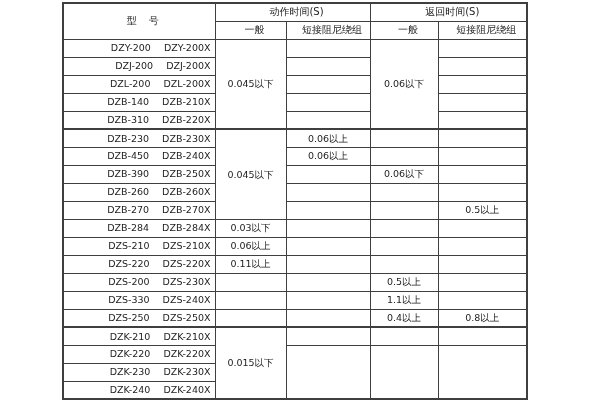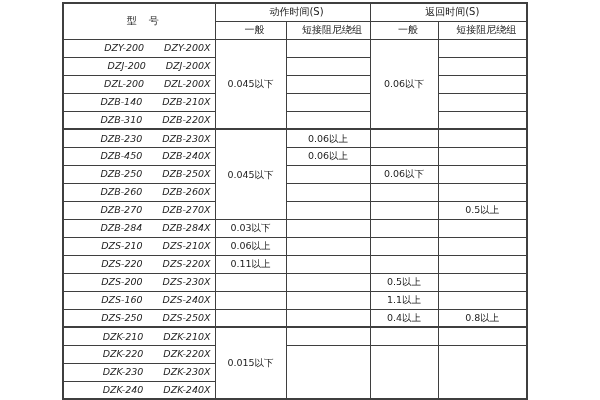--- a/index.html
+++ b/index.html
@@ -12,21 +12,21 @@
   col.c-ad{width:84px;}
   col.c-rg{width:68px;}
   col.c-rd{width:89px;}
   tr{height:18px;}
   td,th{border:1px solid #3f3f3f;padding:0;font-size:9.5px;font-weight:normal;
         text-align:center;vertical-align:middle;line-height:1;overflow:hidden;
         white-space:nowrap;}
   th{font-size:10px;padding-left:8px;}
   .model-header{white-space:pre;letter-spacing:1px;}
   .mc{padding-right:4px;}
-  .mc .pair{display:flex;justify-content:flex-end;align-items:flex-end;gap:20px;font-style:italic;}
+  .mc .pair{display:flex;justify-content:flex-end;align-items:flex-end;gap:13px;}
   .bt2{border-bottom-width:2px;}
 </style>
 </head>
 <body>
 
 <div class="page">
   <table class="spec">
     <colgroup>
       <col class="c-model">
         <col class="c-ag">
@@ -126,21 +126,21 @@
             </div>
           </td>
         <td>0.06以上</td>
         <td></td>
         <td></td>
       </tr>
 
       <tr>
         <td class="mc">
             <div class="pair">
-              <span>DZB-250</span>
+              <span>DZB-390</span>
               <span>DZB-250X</span>
             </div>
           </td>
         <td></td>
         <td>0.06以下</td>
         <td></td>
       </tr>
 
       <tr>
         <td class="mc">
@@ -214,21 +214,21 @@
           </td>
         <td></td>
         <td></td>
         <td>0.5以上</td>
         <td></td>
       </tr>
 
       <tr>
         <td class="mc">
             <div class="pair">
-              <span>DZS-160</span>
+              <span>DZS-330</span>
               <span>DZS-240X</span>
             </div>
           </td>
         <td></td>
         <td></td>
         <td>1.1以上</td>
         <td></td>
       </tr>
 
       <tr>

